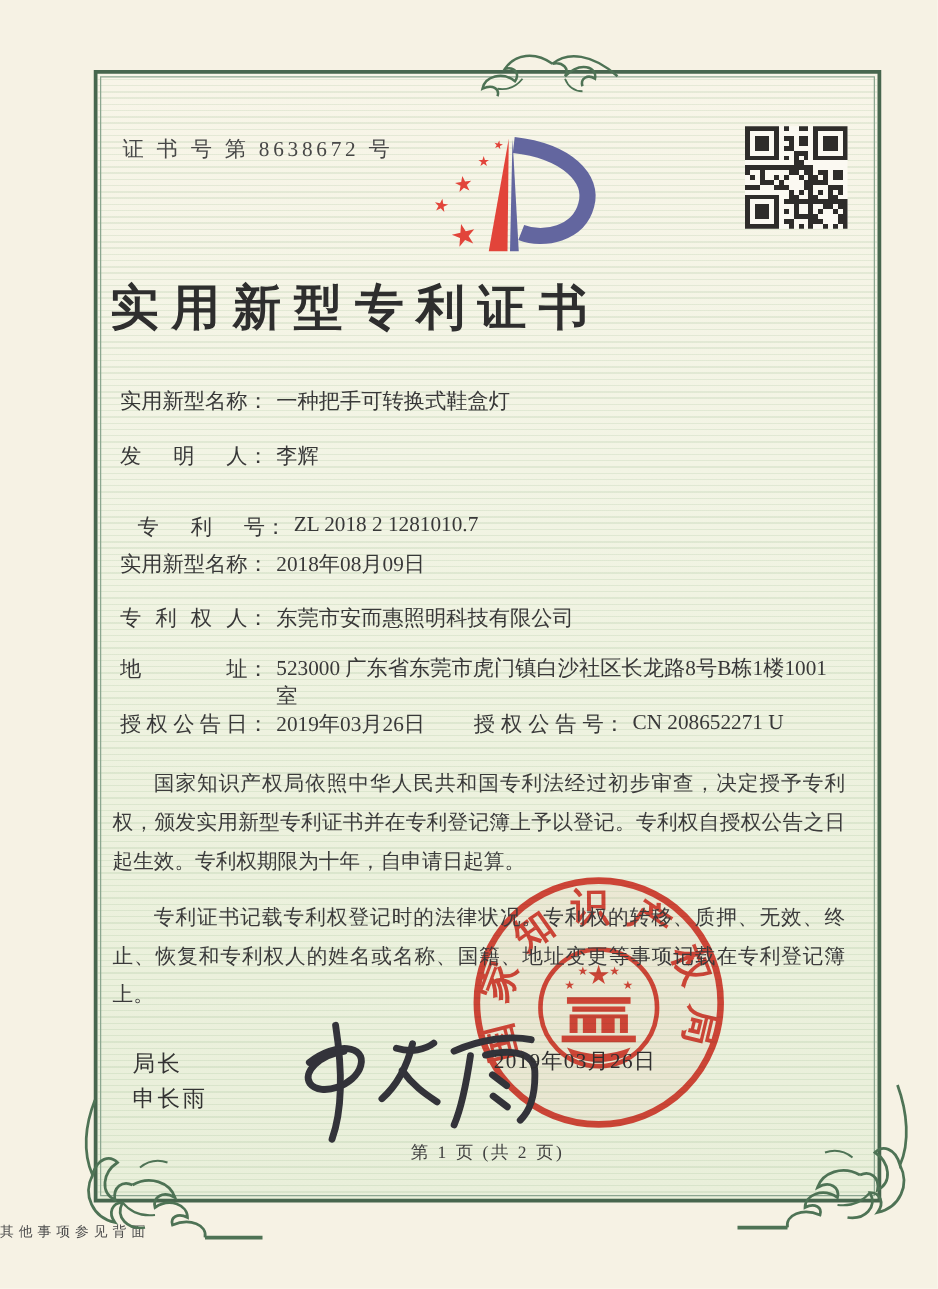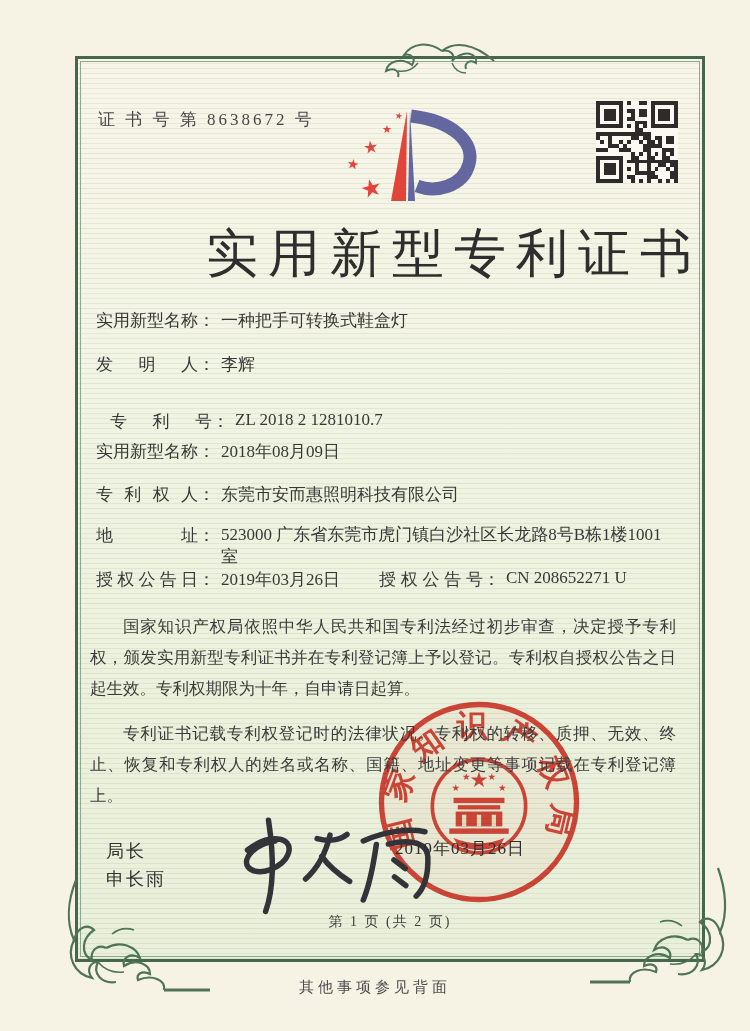--- a/index.html
+++ b/index.html
@@ -30,21 +30,21 @@
 
   
   .cert-no {
     position:absolute; left:20px; top:49px;
     font-size:17px; letter-spacing:3px; color:#474747;
   }
   .logo { position:absolute; left:252px; top:42px; width:160px; height:108px; }
   .qr { position:absolute; left:518px; top:42px; width:82px; height:82px; background:#fbf9f2; }
   .title {
     position:absolute; left:0; top:160px; width:100%;
-    text-align:right; font-size:52px; font-weight:400;
+    text-align:left; font-size:39px; font-weight:700;
     letter-spacing:10px; text-indent:10px; color:#2e2e2e;
   }
 
   
   .fields { position:absolute; left:18px; top:0; width:590px; font-size:17px; }
   .frow { position:absolute; left:0; white-space:nowrap; }
   .f-label {
     display:inline-block; width:102px; vertical-align:top;
     text-align:justify; text-align-last:justify; color:#383838;
   }
@@ -76,21 +76,21 @@
     letter-spacing:1px; color:#2f2f2f; z-index:3;
   }
 
   
   .page-no {
     position:absolute; left:0; bottom:28px; width:100%;
     text-align:center; font-size:14px; letter-spacing:2px; color:#3f3f3f;
   }
   .footer-note {
     position:absolute; left:0; top:978px; width:100%;
-    text-align:center; font-size:15px; letter-spacing:4px; color:#4c4c4c;
+    text-align:left; font-size:11px; letter-spacing:4px; color:#4c4c4c;
   }
 
   
   .orn { position:absolute; z-index:3; pointer-events:none; }
   .orn-top { left:378px; top:33px; width:118px; height:52px; }
   .orn-bl { left:52px;  top:878px; width:160px; height:116px; }
   .orn-br { left:588px; top:866px; width:156px; height:124px; transform:scaleX(-1); }
 </style>
 </head>
 <body>

